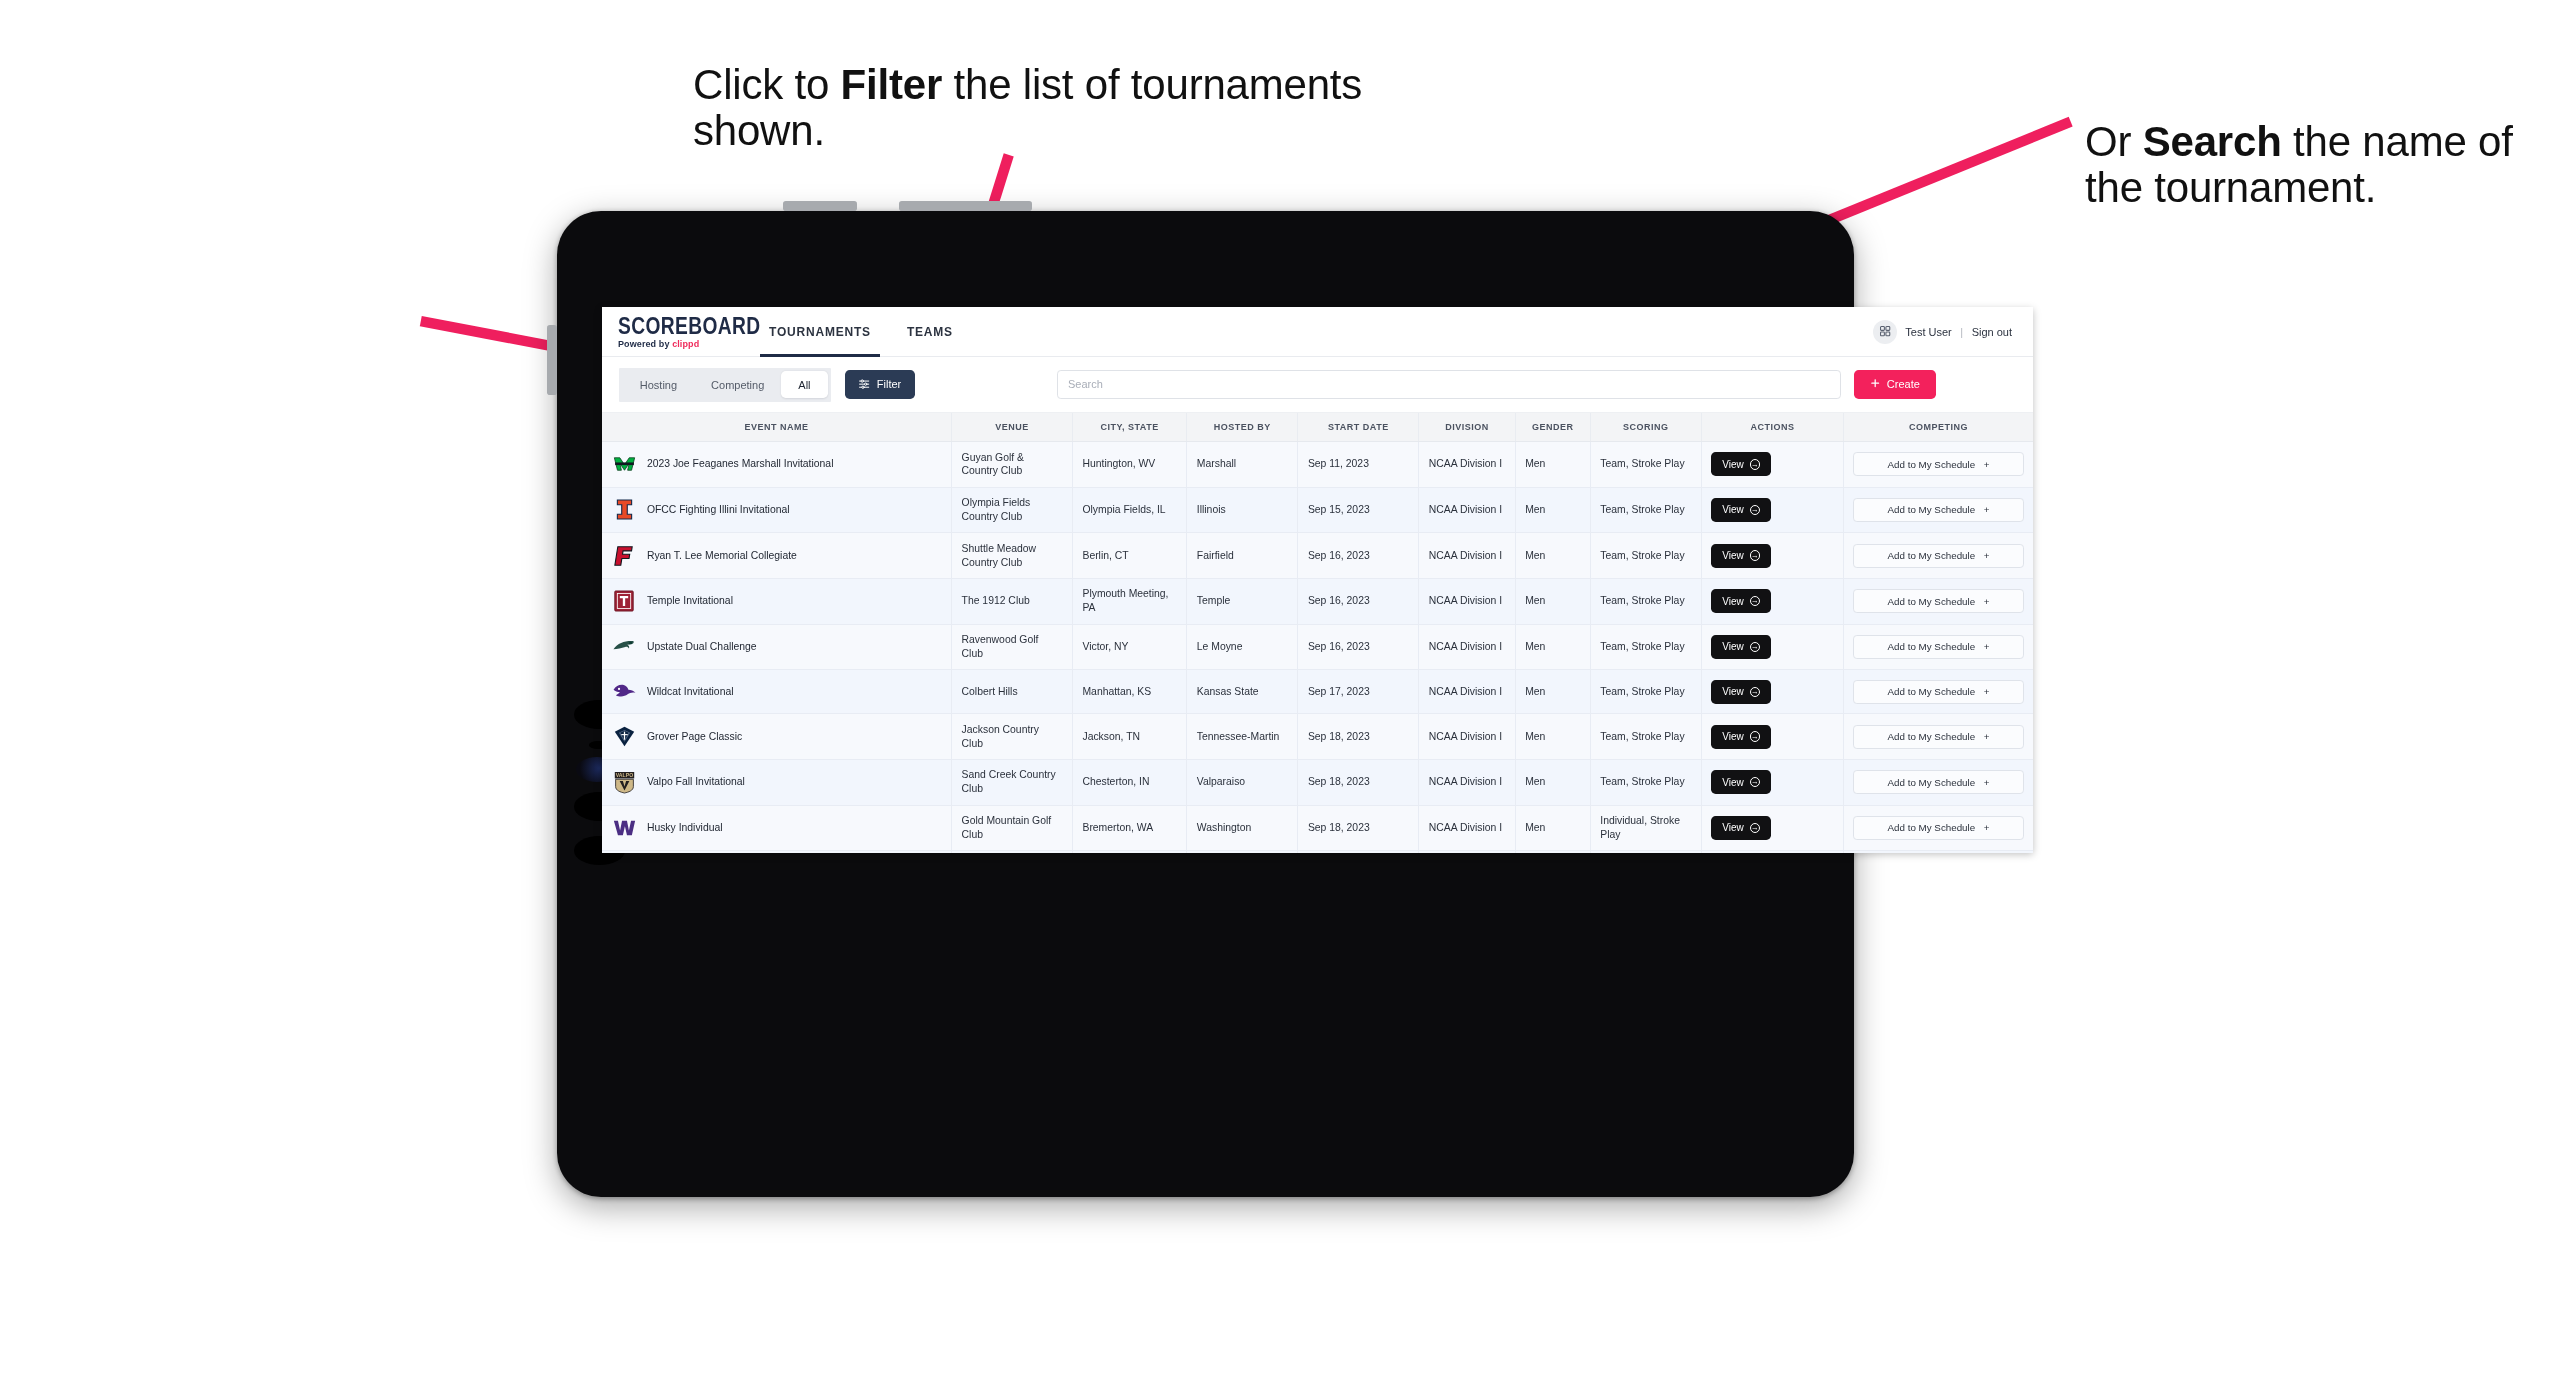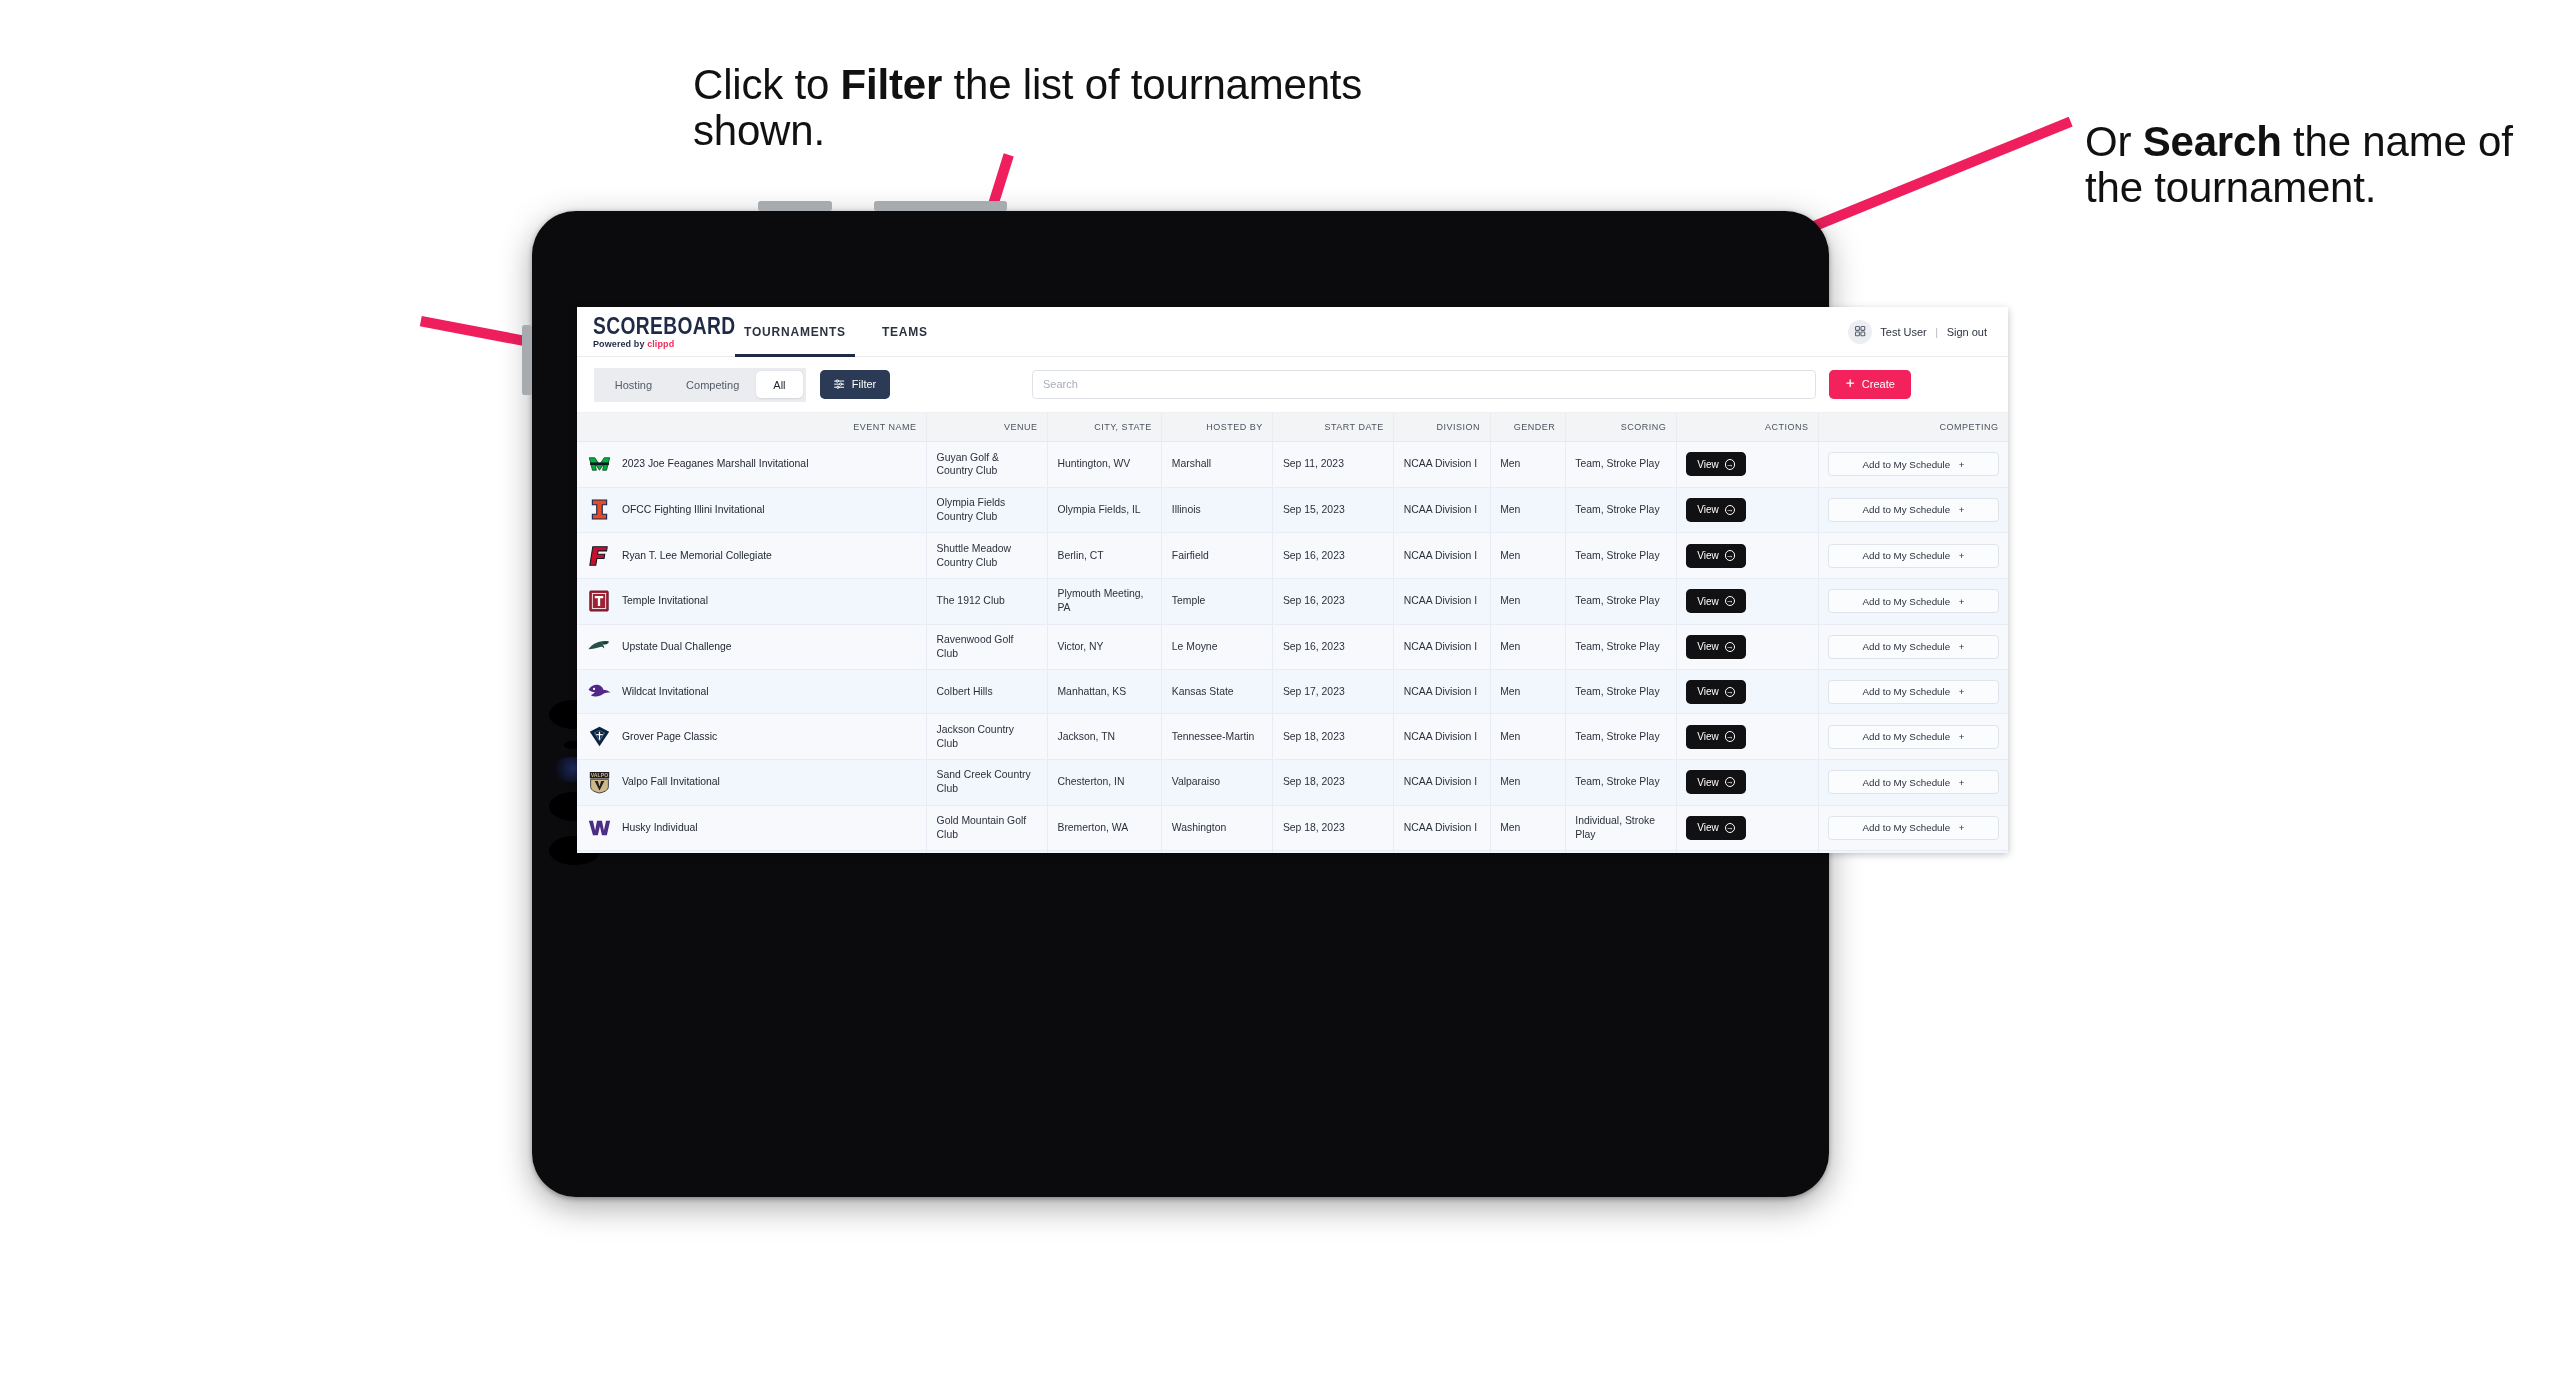--- a/index.html
+++ b/index.html
@@ -25,21 +25,21 @@
   .callout b { font-weight: 700; }
   #callout-all    { left: 0px;    top: 160px; width: 446px; }
   #callout-filter { left: 693px;  top: 17px;  width: 684px; }
   #callout-search { left: 2085px; top: 74px;  width: 456px; }
 
   .arrow-svg { position: absolute; left: 0; top: 0; width: 2576px; height: 1386px; pointer-events: none; }
 
   
   #tablet {
     position: absolute;
-    left: 532px; top: 211px;
+    left: 557px; top: 211px;
     width: 1297px; height: 986px;
     background: #0b0b0d;
     border-radius: 44px;
     box-shadow: 0 9.5px 32px rgba(0,0,0,0.34), 0 1.9px 5.7px rgba(0,0,0,0.3);
   }
   #tablet-outer-edge {
     position: absolute; left: -6.6px; top: -6.6px; right: -6.6px; bottom: -6.6px;
     border-radius: 50px;
     background: linear-gradient(160deg,#b9bbbf 0%,#8d9095 22%,#e3e5e8 48%,#7e8186 72%,#b4b7bb 100%);
     z-index: -1;
@@ -143,21 +143,21 @@
     border-radius: 4.7px; padding: 0 16px; font-size: 11px; cursor: pointer;
     display: flex; align-items: center; gap: 6.6px;
     font-family: "Liberation Sans", sans-serif;
   }
 
   
   #table-scroll { height: calc(546px - 50px - 56px); overflow: hidden; background: #f7f9fd; }
   table#tournaments { width: 100%; border-collapse: collapse; table-layout: fixed; }
   #tournaments thead th {
     background: #f3f4f6; color: #4b5260; font-size: 9px; letter-spacing: 0.5px;
-    text-align: right; font-weight: 400; padding: 8.5px 9.5px; height: 28.5px;
+    text-align: center; font-weight: 700; padding: 8.5px 9.5px; height: 28.5px;
     border-bottom: 0.9px solid #e6e9ee; border-right: 0.9px solid #e9ecf1;
     vertical-align: middle;
     margin-left: 40px;
   }
   #tournaments thead th:last-child { border-right: none; }
   #tournaments tbody td {
     font-size: 10.4px; color: #2b313c; padding: 8.5px 9.5px; vertical-align: middle;
     border-bottom: 0.9px solid #e8ecf4; border-right: 0.9px solid #e8ecf4;
     background: #f7f9fd; line-height: 1.33; height: 44px;
   }

